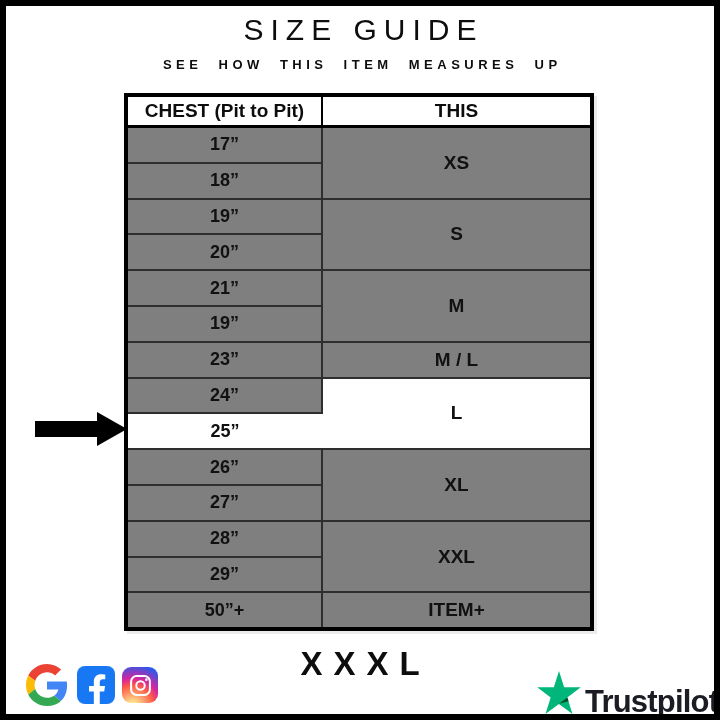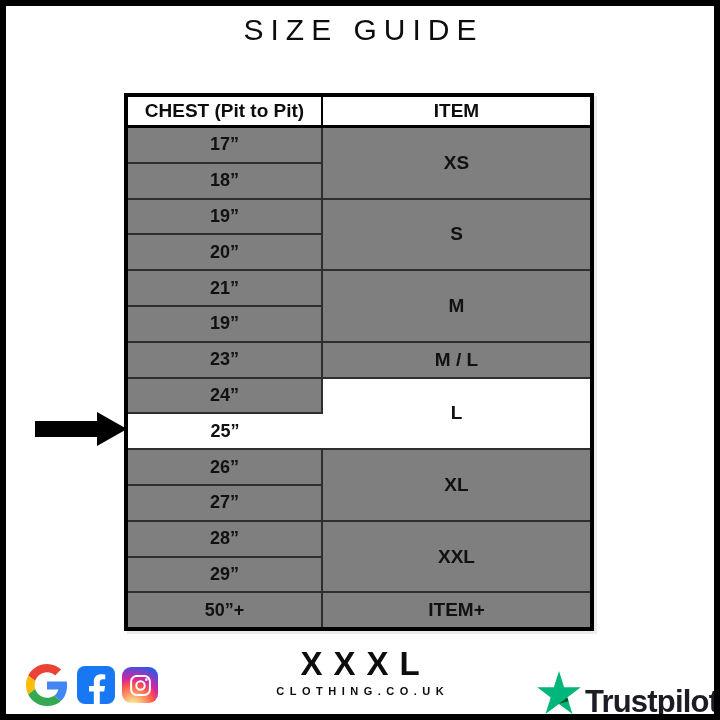--- a/index.html
+++ b/index.html
@@ -50,30 +50,31 @@
   .brand-domain { font-size:11px; font-weight:700; letter-spacing:5.5px; text-indent:5.5px; margin-top:3px; }
   .trustpilot { position:absolute; left:531px; top:659px; display:flex; align-items:center; }
   .tp-text { font-size:31px; font-weight:700; color:#1c1c24; letter-spacing:-0.8px; margin-left:4px;margin-top:19px; }
 </style>
 </head>
 <body>
 
 <div class="frame">
 
   <div class="title">SIZE GUIDE</div>
+  <div class="subtitle">SEE HOW THIS ITEM MEASURES UP</div>
 
   <table class="size-table">
     <colgroup>
         <col style="width:196px">
         <col style="width:270px">
       </colgroup>
     <thead>
       <tr>
         <th>CHEST (Pit to Pit)</th>
-        <th>ITEM</th>
+        <th>THIS</th>
       </tr>
     </thead>
     <tbody>
       <tr>
         <td>17”</td>
         <td class="size-cell" rowspan="2">XS</td>
       </tr>
       <tr>
         <td>18”</td>
       </tr>
@@ -143,21 +144,20 @@
       <svg width="23" height="23" viewBox="0 0 24 24" fill="none" stroke="#fff" stroke-width="2.1">
         <rect x="2.2" y="2.2" width="19.6" height="19.6" rx="5.6"></rect>
         <circle cx="12" cy="12" r="4.4"></circle>
         <circle cx="18.1" cy="5.9" r="1.35" fill="#fff" stroke="none"></circle>
       </svg>
     </div>
   </div>
 
   <div class="brand">
     <div class="brand-name">XXXL</div>
-    <div class="brand-domain">CLOTHING.CO.UK</div>
   </div>
 
   <div class="trustpilot">
     <svg width="44" height="43" viewBox="0 0 61.8 61">
       <path fill="#00b67a" d="M61.8 23.2H38.2L30.9 0l-7.3 23.2L0 23.1l19.1 14.4L11.7 61l19.1-14.3L50 61l-7.3-23.4 19.1-14.4z"></path>
       <path fill="#005128" d="M44.4 42.8l-1.7-5.1-11.8 8.9z"></path>
     </svg>
     <span class="tp-text">Trustpilot</span>
   </div>
 

